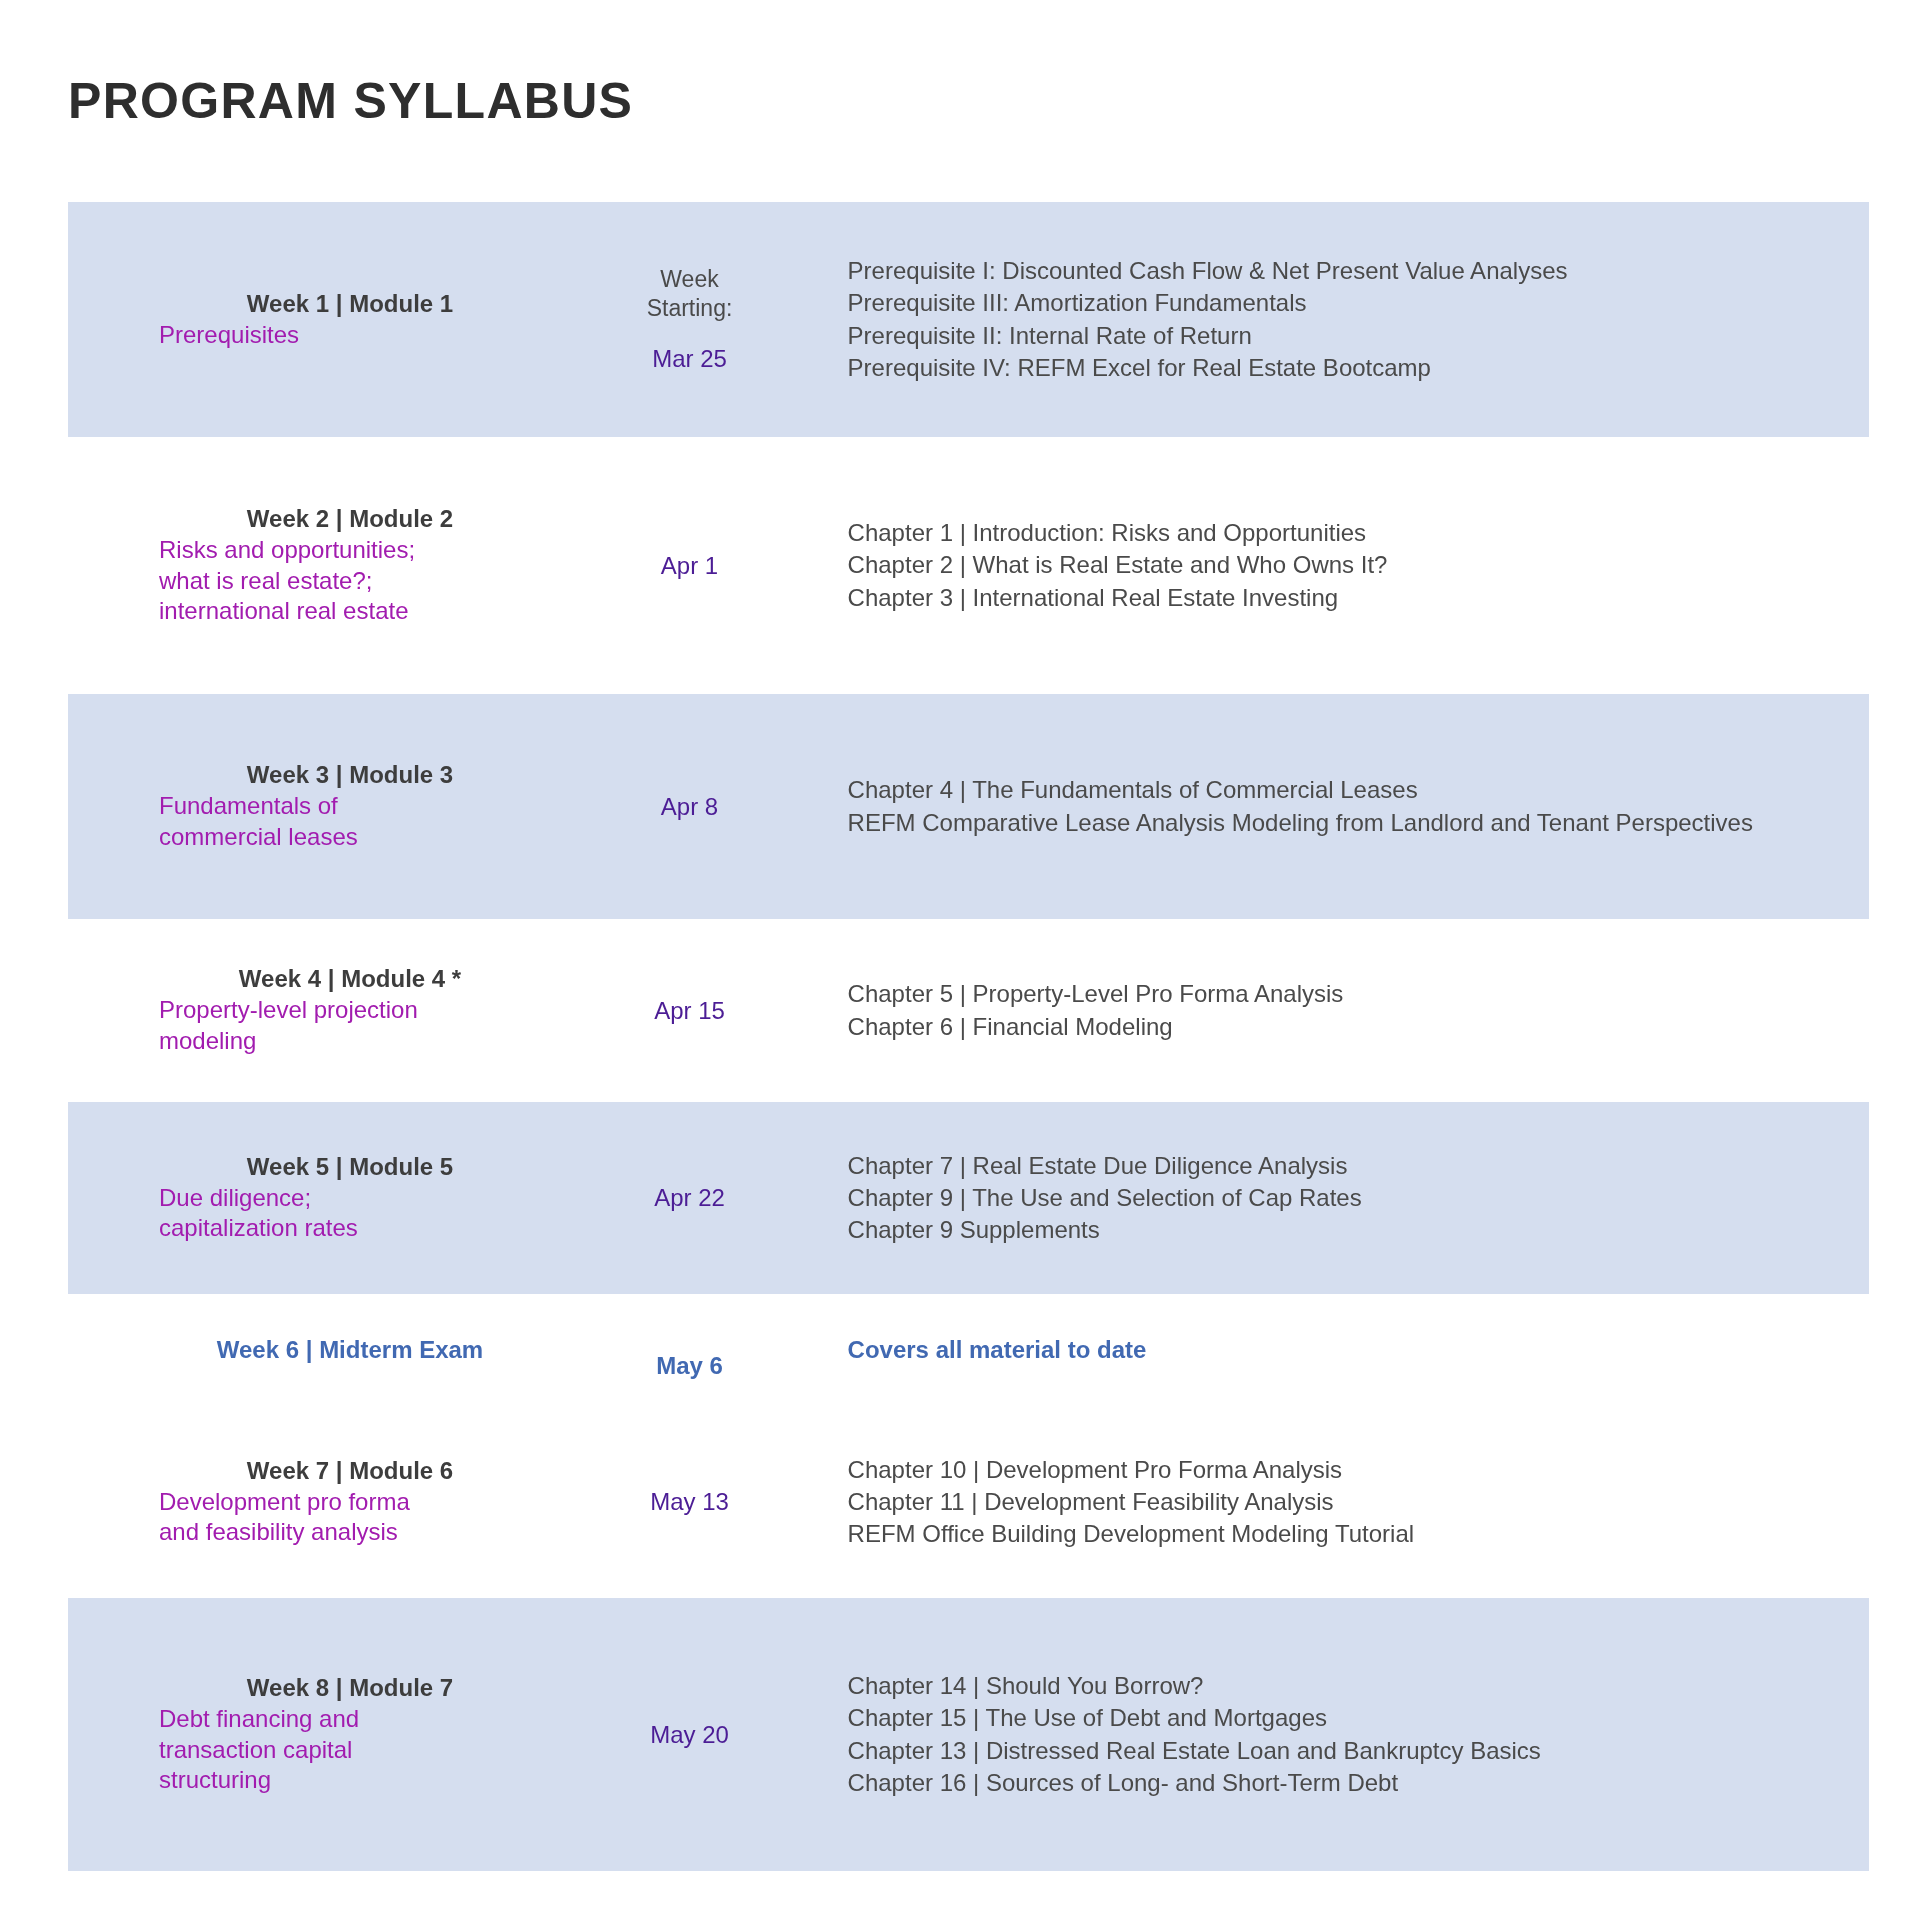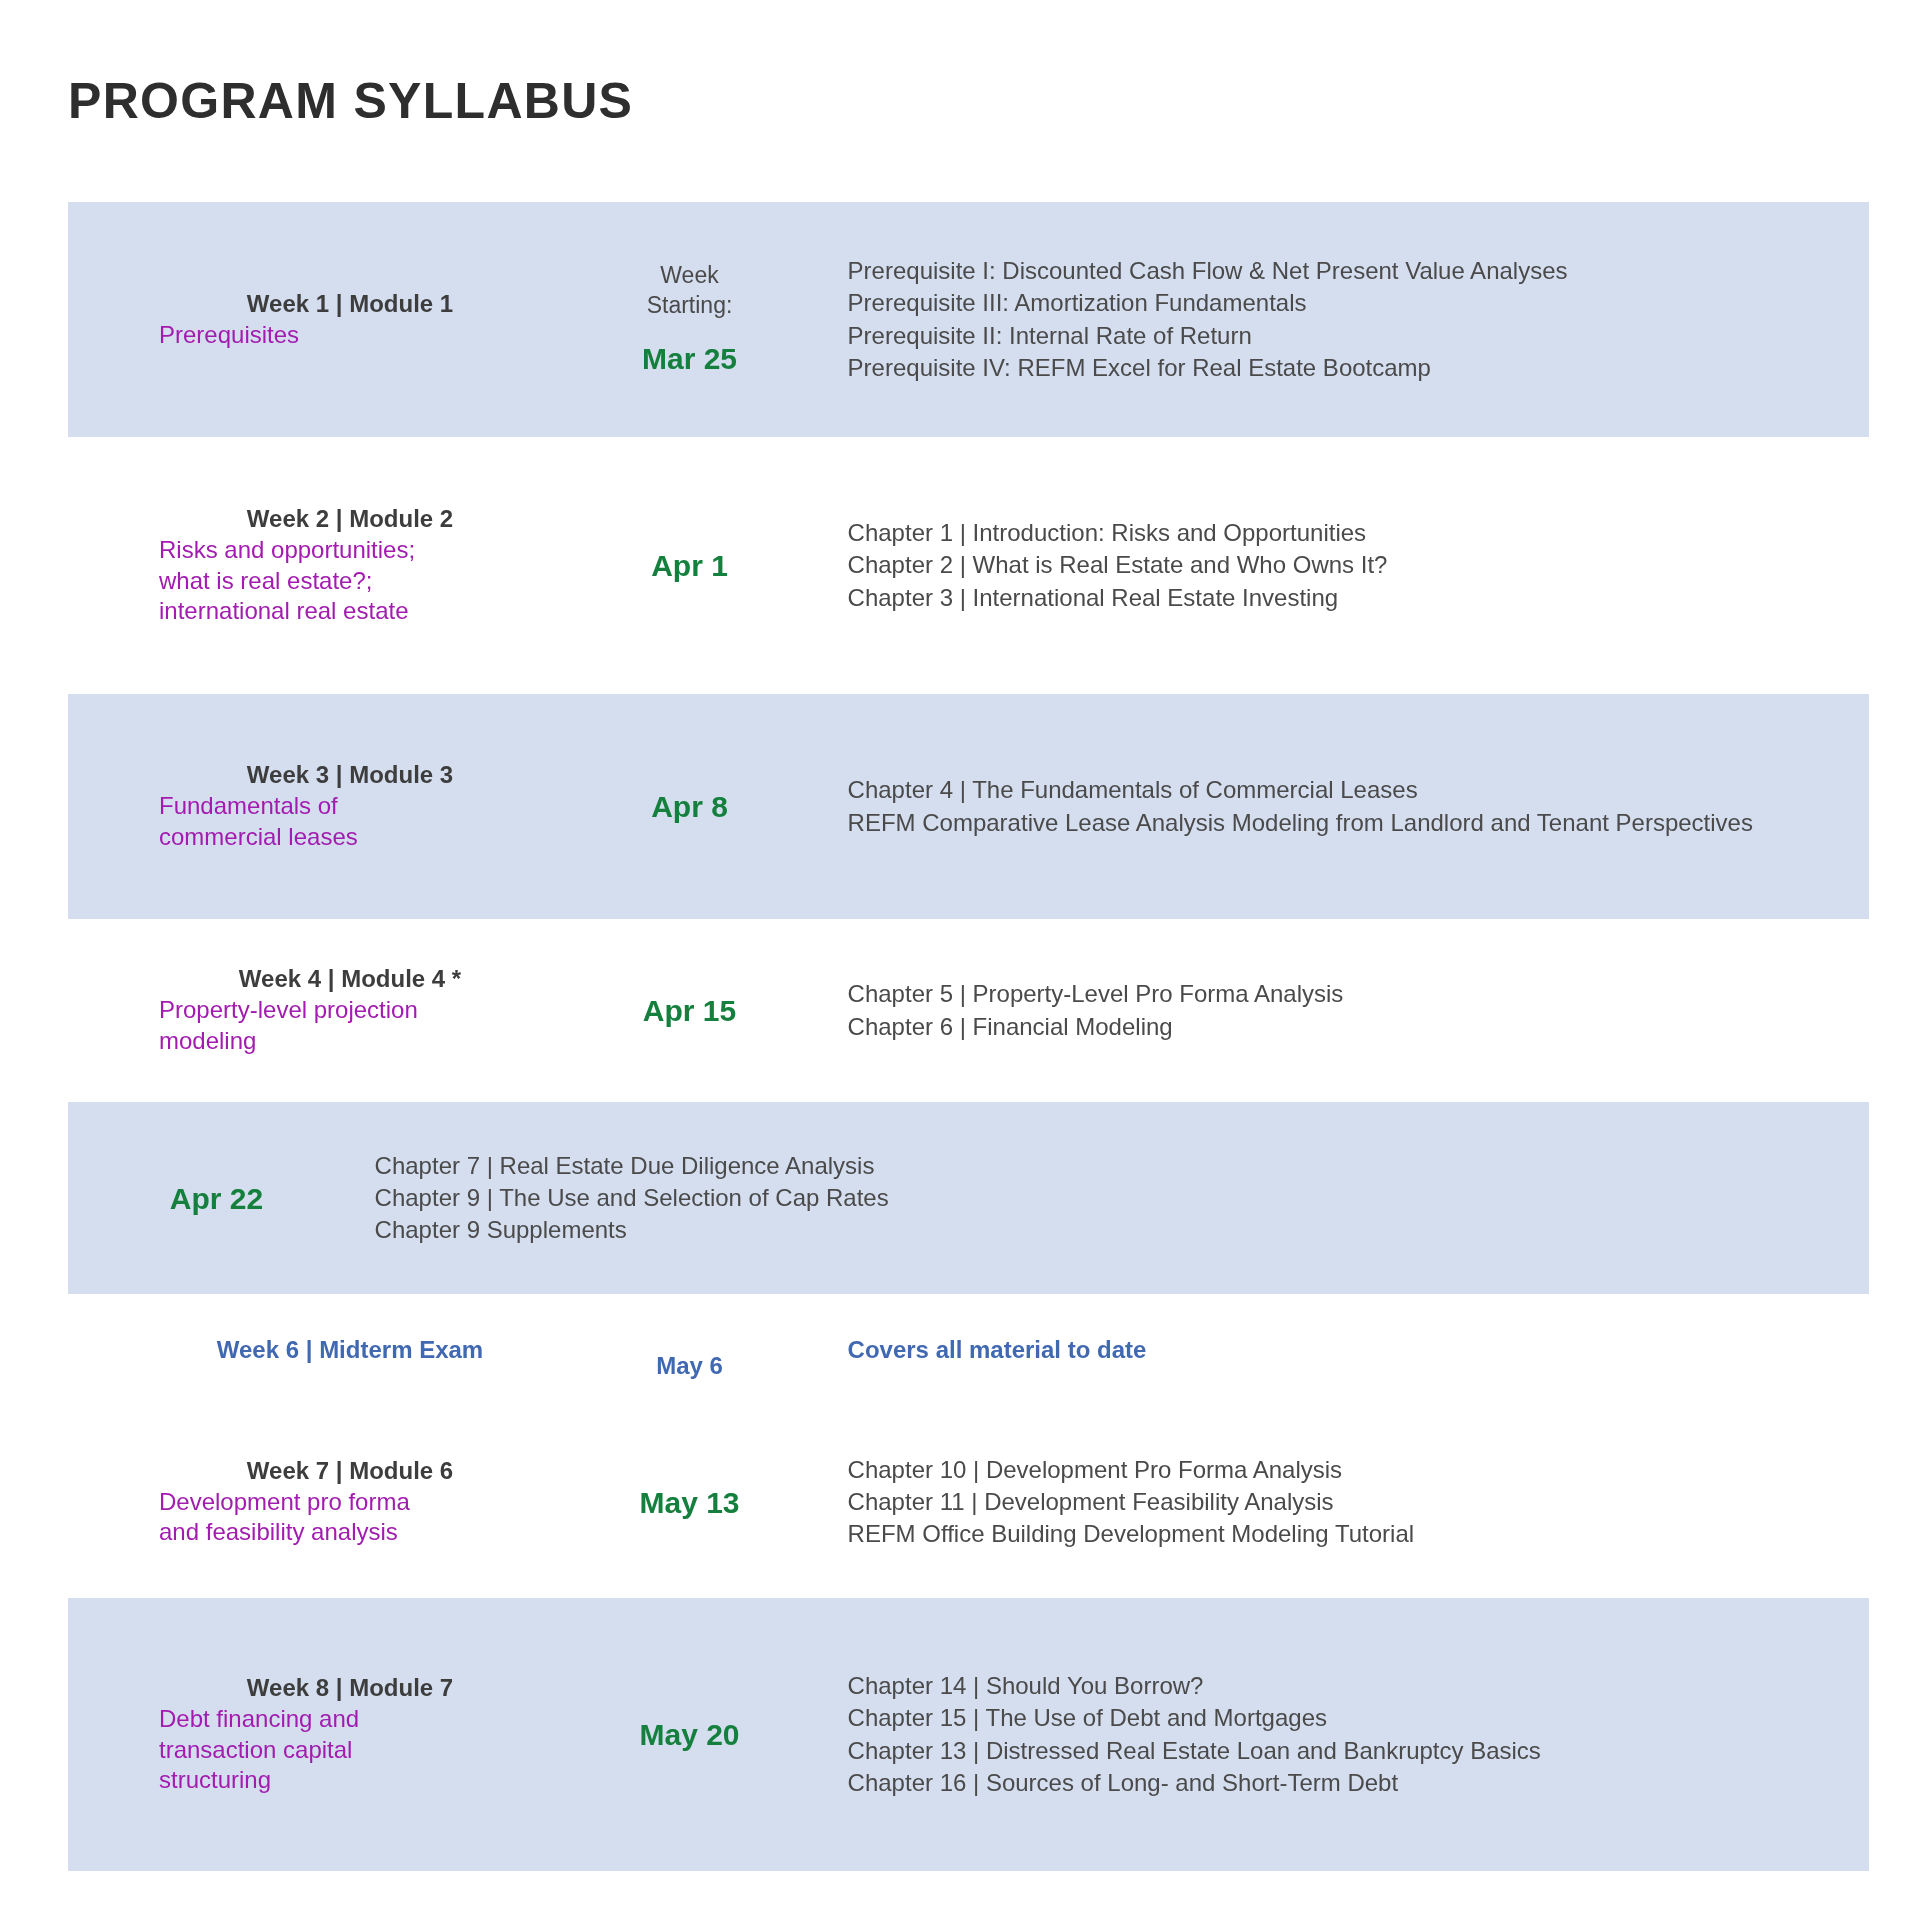--- a/index.html
+++ b/index.html
@@ -94,23 +94,23 @@
   }
 
   .date-label {
     font-size: 23px;
     font-weight: 400;
     color: #4a4a4a;
     line-height: 1.3;
     white-space: nowrap;
   }
   .date-value {
-    font-size: 30px;
-    font-weight: 700;
-    color: #15803d;
+    font-size: 24px;
+    font-weight: 400;
+    color: #4c1d95;
     line-height: 1.3;
     white-space: nowrap;
   }
   .date-label + .date-value {
     margin-top: 19px;
   }
 
   .content-line {
     font-size: 24px;
     font-weight: 400;
@@ -219,20 +219,27 @@
         </div>
         <div class="col-date">
           <div class="date-value">Apr 15</div>
         </div>
         <div class="col-content">
           <div class="content-line">Chapter 5 | Property-Level Pro Forma Analysis</div>
           <div class="content-line">Chapter 6 | Financial Modeling</div>
         </div>
       </div>
       <div class="syllabus-row shaded" id="row-5">
+        <div class="col-module">
+          <div class="module-title">Week 5 | Module 5</div>
+          <div class="module-desc">
+            <div class="dline">Due diligence;</div>
+            <div class="dline">capitalization rates</div>
+          </div>
+        </div>
         <div class="col-date">
           <div class="date-value">Apr 22</div>
         </div>
         <div class="col-content">
           <div class="content-line">Chapter 7 | Real Estate Due Diligence Analysis</div>
           <div class="content-line">Chapter 9 | The Use and Selection of Cap Rates</div>
           <div class="content-line">Chapter 9 Supplements</div>
         </div>
       </div>
       <div class="syllabus-row plain accent" id="row-6">

